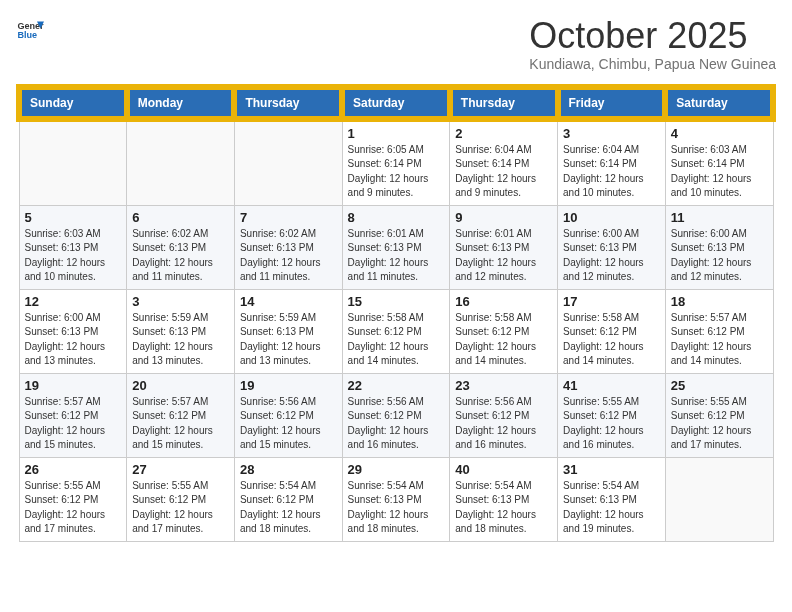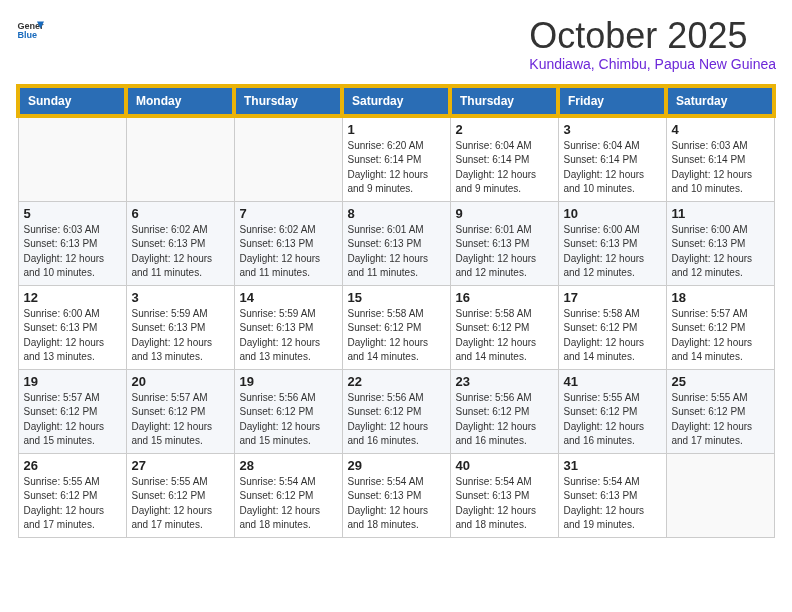--- a/index.html
+++ b/index.html
@@ -28,35 +28,35 @@
     .title-block {
     }
     .month-title {
       font-size: 36px;
       font-weight: normal;
       color: #333;
       line-height: 1.1;
     }
     .location {
       font-size: 14px;
-      color: #6d28d9;
+      color: #737373;
     }
     table {
       width: 100%;
       border-collapse: collapse;
       font-size: 10.5px;
     }
     thead tr th {
       background-color: #2a6db5;
       color: #fff;
       padding: 6px 8px;
       text-align: left;
       font-size: 12px;
       font-weight: bold;
-      border: 4px solid #eab308;
+      border: 6px solid #eab308;
     }
     tbody tr td {
       border: 1px solid #ccc;
       vertical-align: top;
       padding: 4px 5px;
       height: 80px;
       background: #fff;
     }
     tbody tr:nth-child(even) td {
       background: #f5f7fa;
@@ -105,21 +105,21 @@
         <th>Saturday</th>
       </tr>
   </thead>
   <tbody id="calendar-body">
   <tr>
         <td class="empty-cell"></td>
         <td class="empty-cell"></td>
         <td class="empty-cell"></td>
         <td>
           <div class="day-num">1</div>
-          <div class="day-info" style="white-space: pre-line;">Sunrise: 6:20 AM
+          <div class="day-info" style="white-space: pre-line;">Sunrise: 6:05 AM
 Sunset: 6:14 PM
 Daylight: 12 hours
 and 9 minutes.</div>
         </td>
         <td>
           <div class="day-num">2</div>
           <div class="day-info" style="white-space: pre-line;">Sunrise: 6:04 AM
 Sunset: 6:14 PM
 Daylight: 12 hours
 and 9 minutes.</div>

